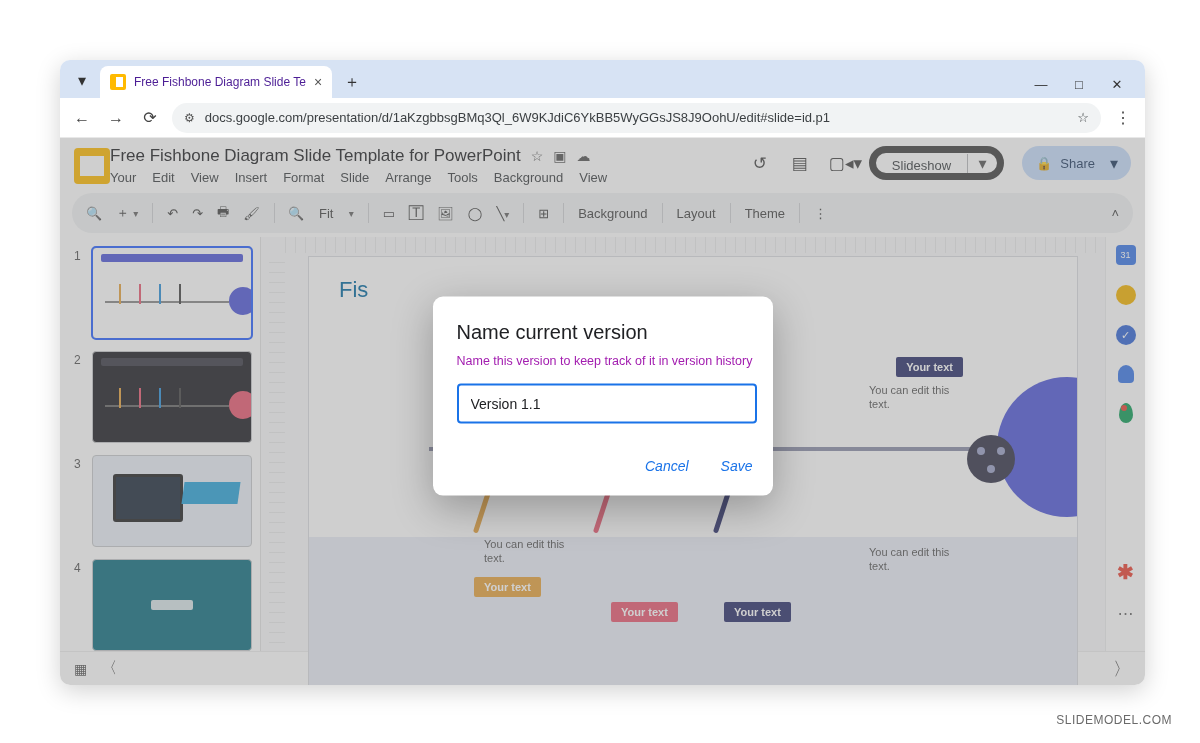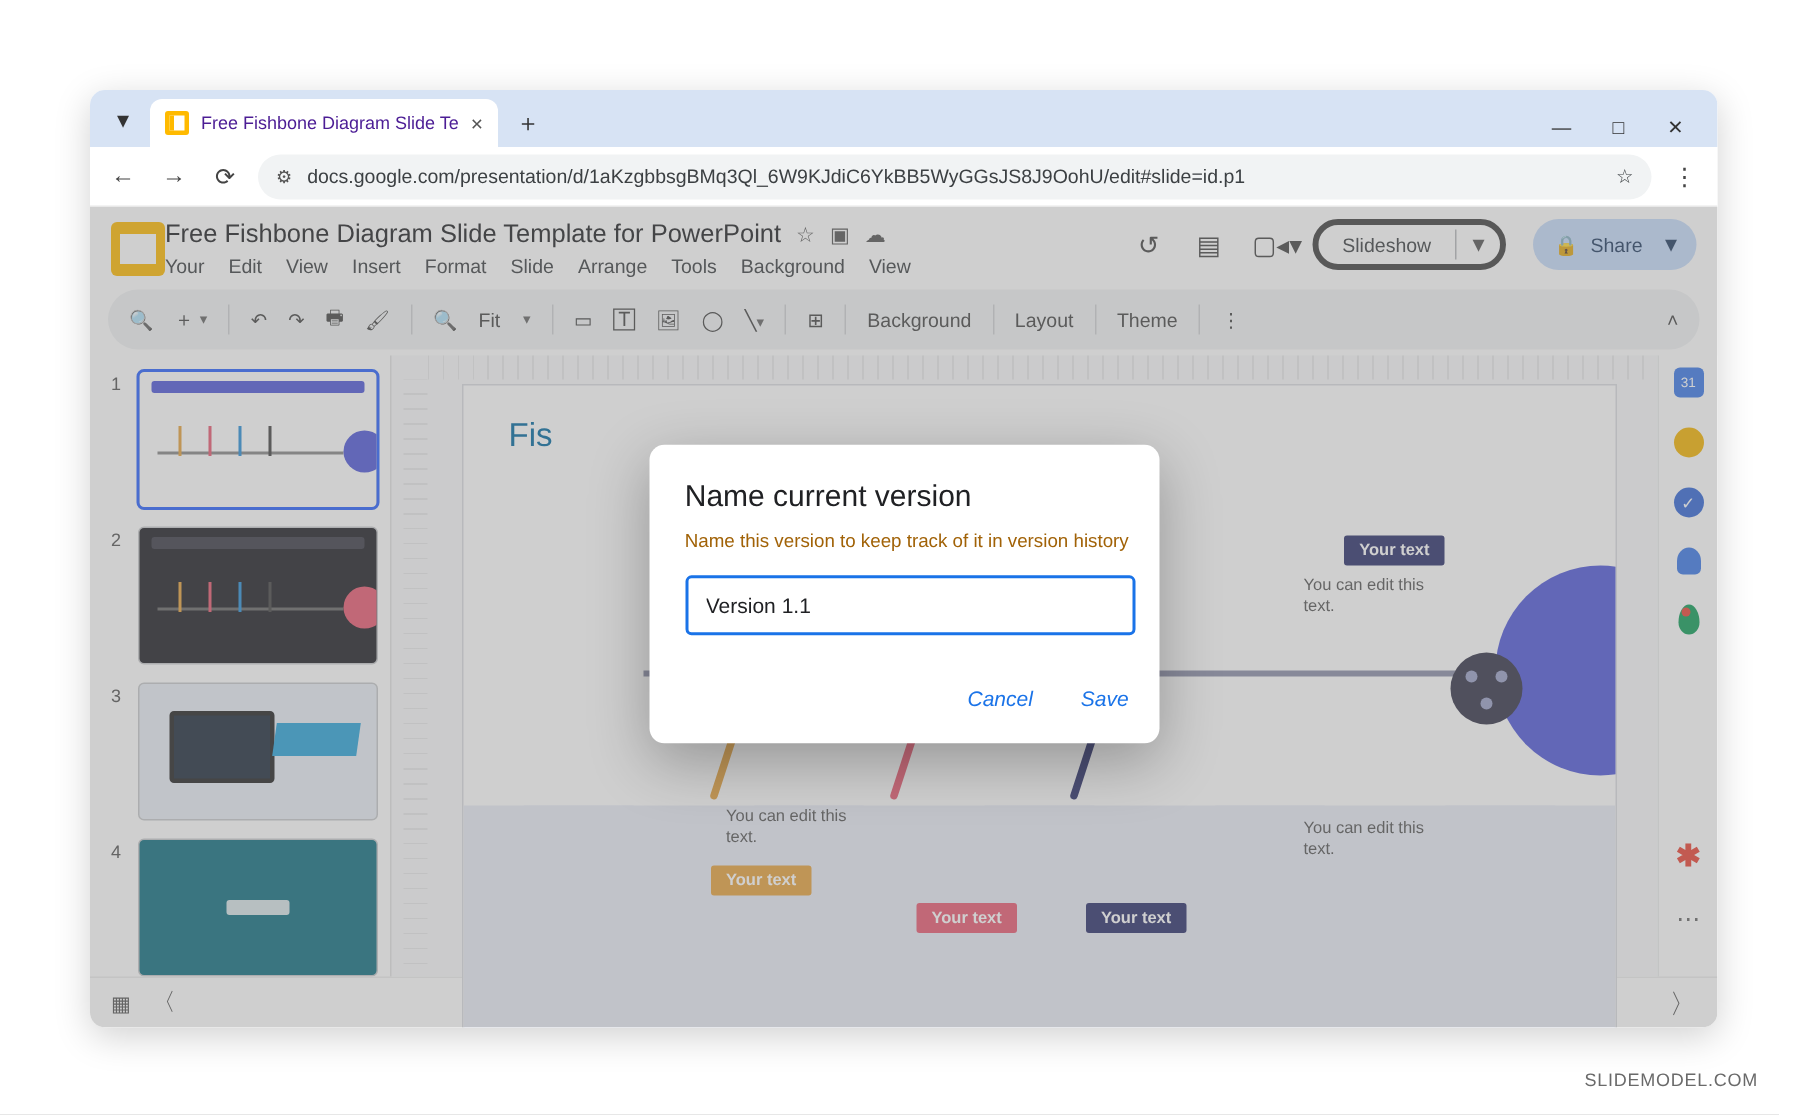--- a/index.html
+++ b/index.html
@@ -39,21 +39,21 @@
   .s-logo { width:36px;height:36px;background:#ffba00;border-radius:4px;position:relative;margin-top:2px;}
   .s-logo::after{content:"";position:absolute;left:6px;top:8px;right:6px;bottom:8px;background:#fff;}
   .s-titleblock{display:flex;flex-direction:column;gap:2px;}
   .s-titlerow{display:flex;align-items:center;gap:10px;}
   .doc-title{font-size:17px;color:#202124;}
   .title-icons{display:flex;gap:10px;color:#555;font-size:14px;}
   .menubar{display:flex;gap:16px;font-size:13px;color:#3c4043;margin-top:2px;}
   .menubar span{cursor:default;}
   .header-right{margin-left:auto;display:flex;align-items:center;gap:18px;}
   .hicon{color:#444;font-size:17px;width:22px;text-align:center;}
-  .slideshow-btn{display:flex;align-items:center;border:4px solid #404040;border-radius:20px;height:34px;}
+  .slideshow-btn{display:flex;align-items:flex-end;border:7px solid #404040;border-radius:20px;height:34px;}
   .slideshow-btn .lbl{padding:0 16px;font-size:13px;color:#3c4043;}
   .slideshow-btn .dd{border-left:1px solid #b6b9bc;width:30px;text-align:center;color:#555;}
   .share-btn{display:flex;align-items:center;background:#c6dcfb;border-radius:20px;height:34px;padding:0 6px 0 14px;gap:8px;}
   .share-btn .lock{font-size:13px;}
   .share-btn .lbl{font-size:13px;color:#1f3a5f;font-weight:500;}
   .share-btn .dd{width:22px;text-align:center;color:#1f3a5f;}
 
   
   .toolbar{height:40px;margin:6px 12px 4px 12px;background:#f1f3f4;border-radius:20px;display:flex;align-items:center;padding:0 14px;gap:14px;color:#444;font-size:13px;}
   .toolbar .sep{width:1px;height:20px;background:#cfd1d3;}
@@ -130,21 +130,21 @@
   .sp-more{color:#666;font-size:16px;}
 
   
   .footer{height:34px;display:flex;align-items:center;padding:0 14px;gap:14px;color:#555;border-top:1px solid #eee;}
   .footer .grid{font-size:14px;}
   .footer .nav-r{margin-left:auto;font-size:18px;}
 
   
   .modal{position:absolute;left:50%;top:50%;transform:translate(-50%,-58%);width:340px;background:#fff;border-radius:10px;box-shadow:0 12px 40px rgba(0,0,0,.28);padding:24px 16px 16px 24px;}
   .modal h2{font-size:20px;font-weight:400;color:#202124;font-family:"Google Sans",Arial,sans-serif;margin-bottom:10px;}
-  .modal p{font-size:12.5px;color:#a16207;margin-bottom:16px;}
+  .modal p{font-size:12.5px;color:#a21caf;margin-bottom:16px;}
   .modal input{width:100%;height:40px;border:2px solid #1a73e8;border-radius:4px;padding:0 12px;font-size:14px;color:#202124;outline:none;}
   .modal .actions{display:flex;justify-content:flex-end;gap:24px;margin-top:28px;}
   .modal .actions button{background:none;border:none;color:#1a73e8;font-size:14px;font-weight:500;cursor:pointer;padding:6px 4px;font-style:italic;}
 
   
   .watermark{position:absolute;right:28px;bottom:16px;font-size:12px;letter-spacing:.5px;color:#6a6a6a;}
 </style>
 </head>
 <body>
 

